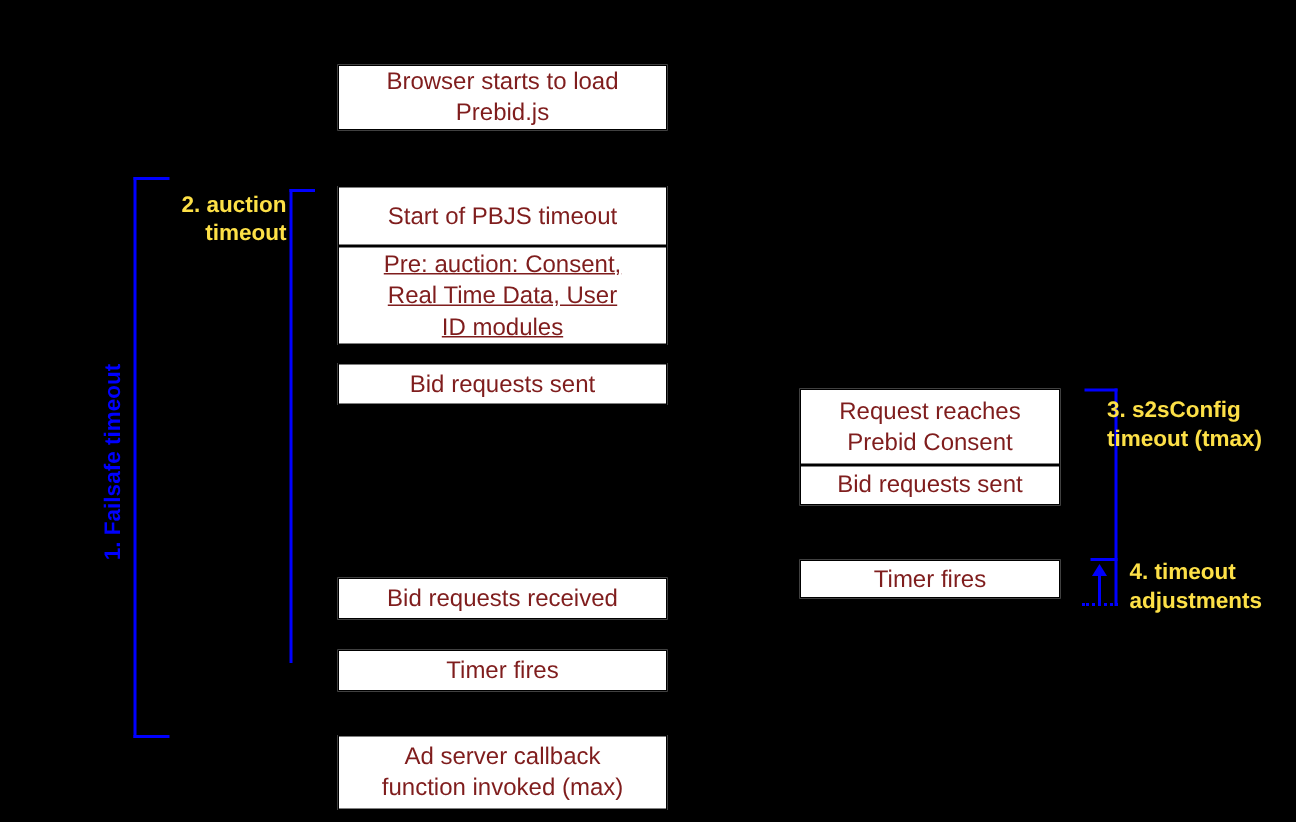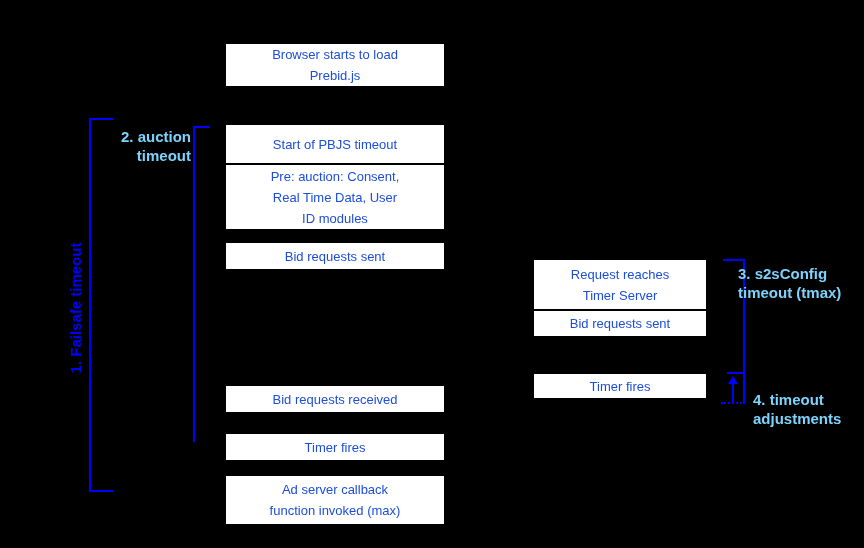--- a/index.html
+++ b/index.html
@@ -9,41 +9,41 @@
     height: 548px;
     background: #000000;
     overflow: hidden;
     font-family: "Liberation Sans", "DejaVu Sans", sans-serif;
   }
   .box {
     position: absolute;
     background: #ffffff;
     border: 1px solid #000000;
     box-sizing: border-box;
-    color: #1d4ed8;
-    font-size: 13px;
+    color: #7f1d1d;
+    font-size: 16px;
     line-height: 21px;
     display: flex;
     align-items: center;
     justify-content: center;
     text-align: center;
     white-space: pre-line;
   }
   .col-left  { left: 225px; width: 220px; }
   .col-right { left: 533px; width: 174px; }
 
   .blue-line { position: absolute; background: #0000ff; }
   .blue-dotted {
     position: absolute;
     border-top: 2px dotted #0000ff;
     height: 0;
   }
   .blue-label {
     position: absolute;
-    color: #7dd3fc;
+    color: #fde047;
     font-size: 15px;
     font-weight: bold;
     line-height: 19px;
     white-space: pre-line;
   }
   .vlabel {
     position: absolute;
     left: 1px;
     top: 298px;
     width: 150px;
@@ -67,35 +67,35 @@
 </head>
 <body>
 
 <div id="canvas">
 
   <div class="box col-left" style="top:43px;  height:44px;">Browser starts to load
 Prebid.js</div>
 
   <div class="box col-left" style="top:124px; height:40px;">Start of PBJS timeout</div>
 
-  <div class="box col-left" style="top:164px; height:66px;">Pre: auction: Consent,
+  <div class="box col-left" style="top:164px; height:66px;text-decoration:underline;">Pre: auction: Consent,
 Real Time Data, User
 ID modules</div>
 
   <div class="box col-left" style="top:242px; height:28px;">Bid requests sent</div>
 
   <div class="box col-left" style="top:385px; height:28px;">Bid requests received</div>
 
   <div class="box col-left" style="top:433px; height:28px;">Timer fires</div>
 
-  <div class="box col-left" style="top:475px; height:50px;">Ad server callback
+  <div class="box col-left" style="top:490px; height:50px;">Ad server callback
 function invoked (max)</div>
 
   <div class="box col-right" style="top:259px; height:51px;">Request reaches
-Timer Server</div>
+Prebid Consent</div>
 
   <div class="box col-right" style="top:310px; height:27px;">Bid requests sent</div>
 
   <div class="box col-right" style="top:373px; height:26px;">Timer fires</div>
 
   <div class="blue-line" style="left:89px;  top:118px; width:2px;  height:374px;"></div>
   <div class="blue-line" style="left:89px;  top:118px; width:24px; height:2px;"></div>
   <div class="blue-line" style="left:89px;  top:490px; width:24px; height:2px;"></div>
   <div class="vlabel">1. Failsafe timeout</div>
 
@@ -106,16 +106,16 @@
 
   <div class="blue-line" style="left:743px; top:259px; width:2px;  height:145px;"></div>
   <div class="blue-line" style="left:723px; top:259px; width:22px; height:2px;"></div>
   <div class="blue-line" style="left:727px; top:372px; width:18px; height:2px;"></div>
   <div class="blue-label" style="left:738px; top:264px;">3. s2sConfig
 timeout (tmax)</div>
 
   <div class="blue-dotted" style="left:721px; top:402px; width:24px;"></div>
   <div class="blue-line" style="left:732px; top:383px; width:2px; height:20px;"></div>
   <div class="arrow-head" style="left:728px; top:376px;"></div>
-  <div class="blue-label" style="left:753px; top:390px;">4. timeout
+  <div class="blue-label" style="left:753px; top:372px;">4. timeout
 adjustments</div>
 
 </div>
 
 </body></html>

